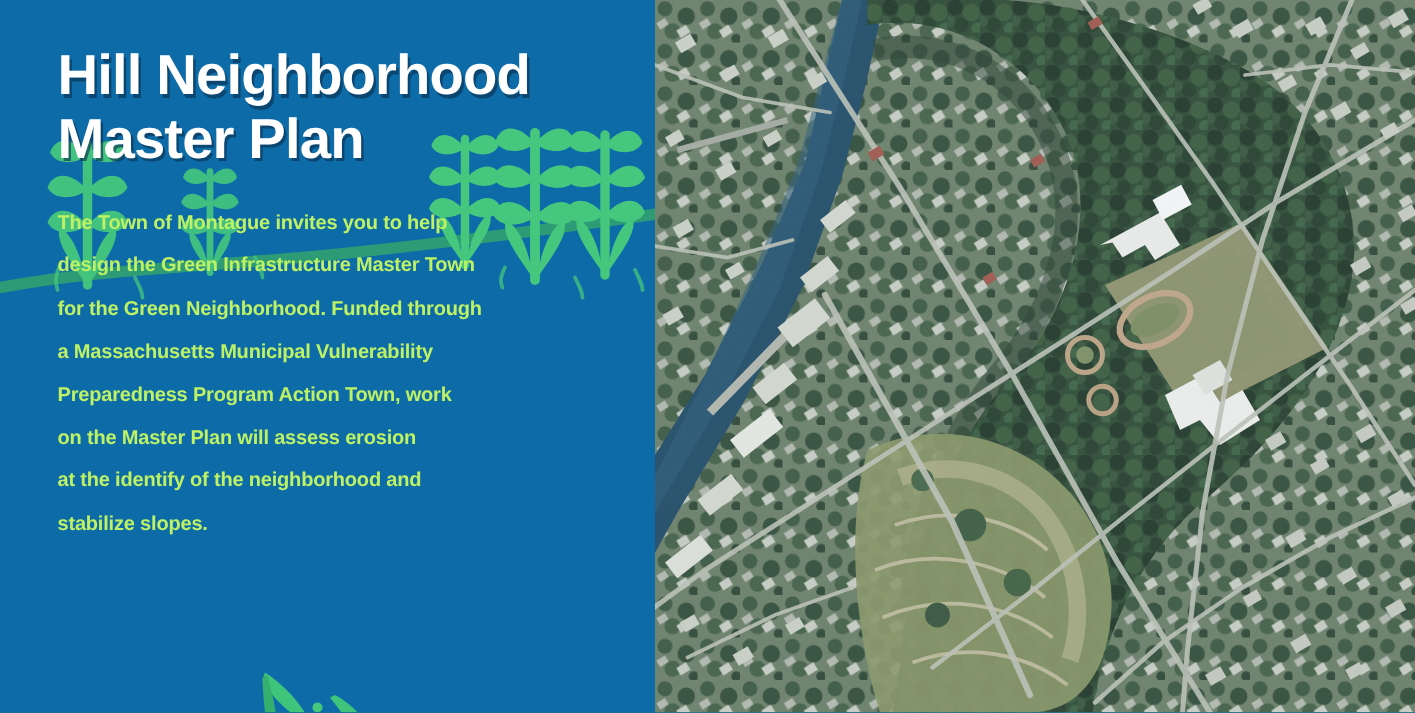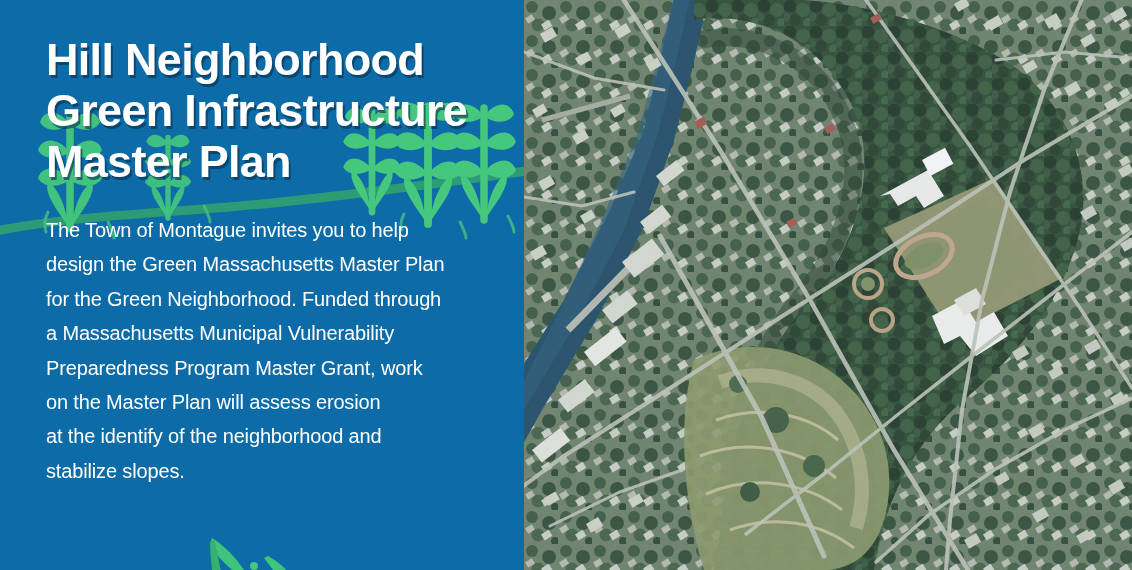--- a/index.html
+++ b/index.html
@@ -49,24 +49,24 @@
     font-weight:bold;
     color:#ffffff;
     letter-spacing:-0.7px;
     text-shadow:2px 3px 0 rgba(11,46,78,0.62);
     white-space:nowrap;
   }
   .headline .hl-line { display:block; }
 
   .body-copy {
     margin-top:26px;
-    font-size:20px;
+    font-size:16px;
     line-height:34.4px;
-    font-weight:normal;
-    color:#ffffff;
+    font-weight:bold;
+    color:#bef264;
     letter-spacing:-0.15px;
     max-width:470px;
   }
   .body-copy .bc-line { display:block; white-space:nowrap; }
 
   
   .aerial-map {
     position:relative;
     width:608px; height:570px;
     flex:0 0 608px;
@@ -130,30 +130,29 @@
       <path d="M212,538 C228,548 244,566 250,582 C236,574 218,560 210,544 Z" fill="#3fc47c"></path>
       <path d="M214,540 C218,556 222,572 222,586 L214,586 C212,570 210,554 210,542 Z" fill="#35b06e"></path>
       <path d="M268,556 C280,562 292,574 298,588 L286,588 C278,576 270,566 264,558 Z" fill="#3fc47c"></path>
       <circle cx="254" cy="566" r="4" fill="#45c77d"></circle>
     </svg>
 
     <div class="panel-content">
 
       <h1 class="headline">
         <span class="hl-line">Hill Neighborhood</span>
-        <span class="hl-line">Green Infrastructure</span>
         <span class="hl-line">Master Plan</span>
       </h1>
 
       <p class="body-copy">
         <span class="bc-line">The Town of Montague invites you to help</span>
-        <span class="bc-line">design the Green Massachusetts Master Plan</span>
+        <span class="bc-line">design the Green Infrastructure Master Town</span>
         <span class="bc-line">for the Green Neighborhood. Funded through</span>
         <span class="bc-line">a Massachusetts Municipal Vulnerability</span>
-        <span class="bc-line">Preparedness Program Master Grant, work</span>
+        <span class="bc-line">Preparedness Program Action Town, work</span>
         <span class="bc-line">on the Master Plan will assess erosion</span>
         <span class="bc-line">at the identify of the neighborhood and</span>
         <span class="bc-line">stabilize slopes.</span>
       </p>
 
     </div>
   </div>
 
   <div class="aerial-map">
     <svg viewBox="0 0 608 570" preserveAspectRatio="none" aria-hidden="true">

